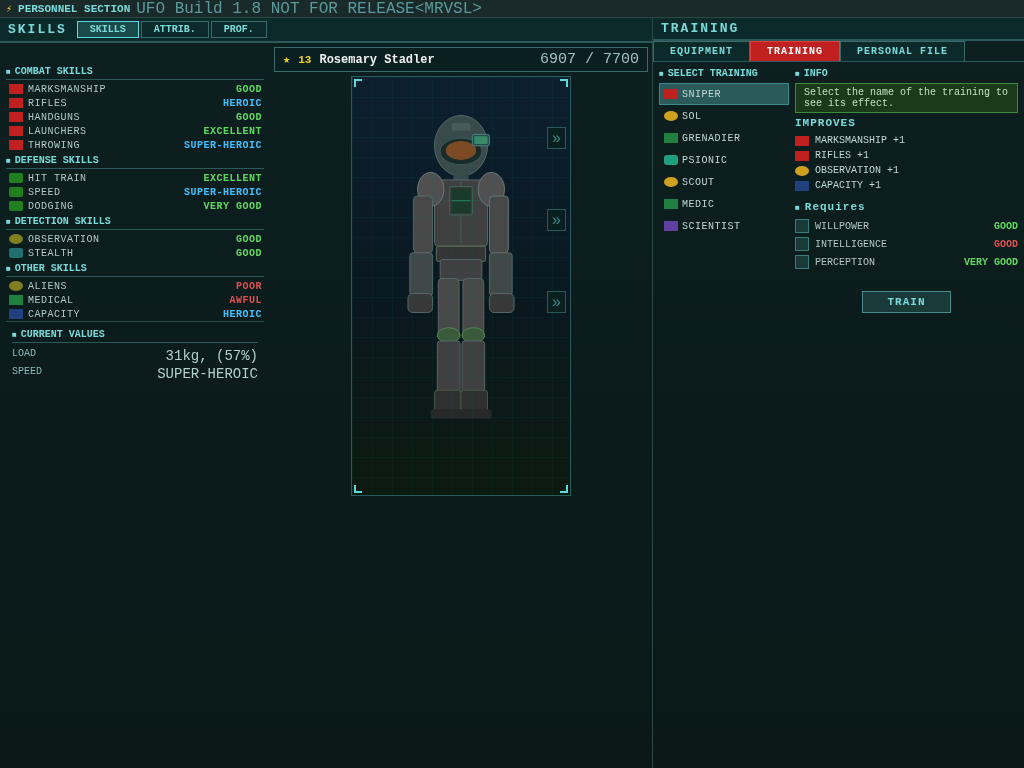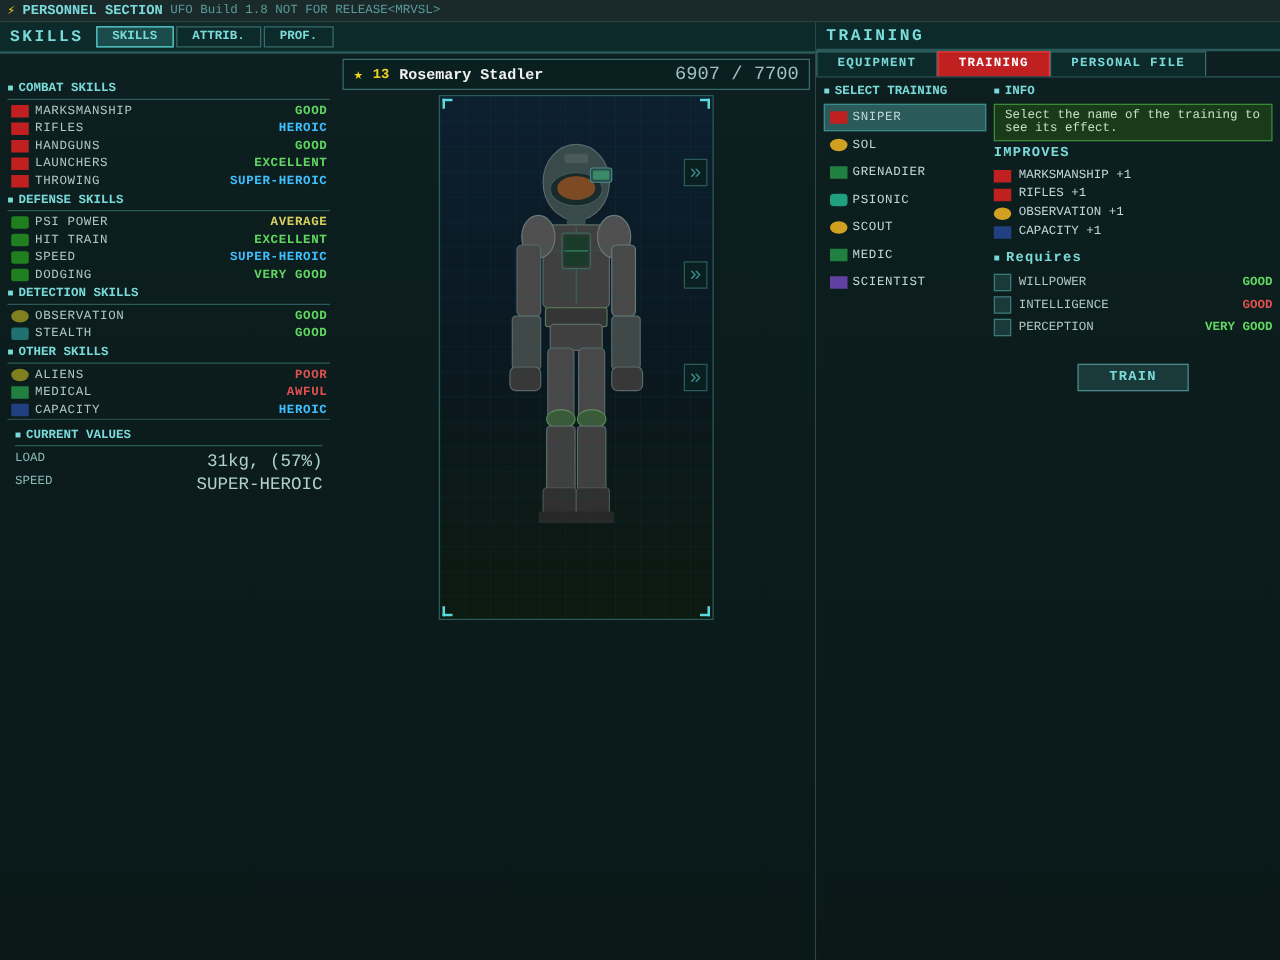--- a/index.html
+++ b/index.html
@@ -420,21 +420,21 @@
       color: #c0e0c0;
       margin-bottom: 4px;
     }
   </style>
 </head>
 <body>
 
 <div id="title-bar">
   <span style="color:#f0d020;">⚡</span>
   <span style="font-weight:bold;color:#7adada;font-size:11px;">PERSONNEL SECTION</span>
-  <span style="color:#5a9a9a;font-size:10px;">UFO Build 1.8 NOT FOR RELEASE&lt;MRVSL&gt;</span>
+  <span style="color:#5a9a9a;font-size:16px;">UFO Build 1.8 NOT FOR RELEASE&lt;MRVSL&gt;</span>
 </div>
 
 <div id="main">
 
   <div id="left-panel">
 
     <div id="skills-header">
       <span class="title">SKILLS</span>
       <div class="tab-bar">
         <button class="tab active">SKILLS</button>
@@ -486,27 +486,20 @@
           <span class="skill-value val-super-heroic">SUPER-HEROIC</span>
         </div>
 
         <div class="section-header">
           <span>DEFENSE SKILLS</span>
         </div>
         <div class="skill-row">
           <div class="skill-icon">
               <div class="icon-green"></div>
             </div>
-          <span class="skill-name">PSI POWER</span>
-          <span class="skill-value val-average">AVERAGE</span>
-        </div>
-        <div class="skill-row">
-          <div class="skill-icon">
-              <div class="icon-green"></div>
-            </div>
           <span class="skill-name">HIT TRAIN</span>
           <span class="skill-value val-excellent">EXCELLENT</span>
         </div>
         <div class="skill-row">
           <div class="skill-icon">
               <div class="icon-green"></div>
             </div>
           <span class="skill-name">SPEED</span>
           <span class="skill-value val-super-heroic">SUPER-HEROIC</span>
         </div>

